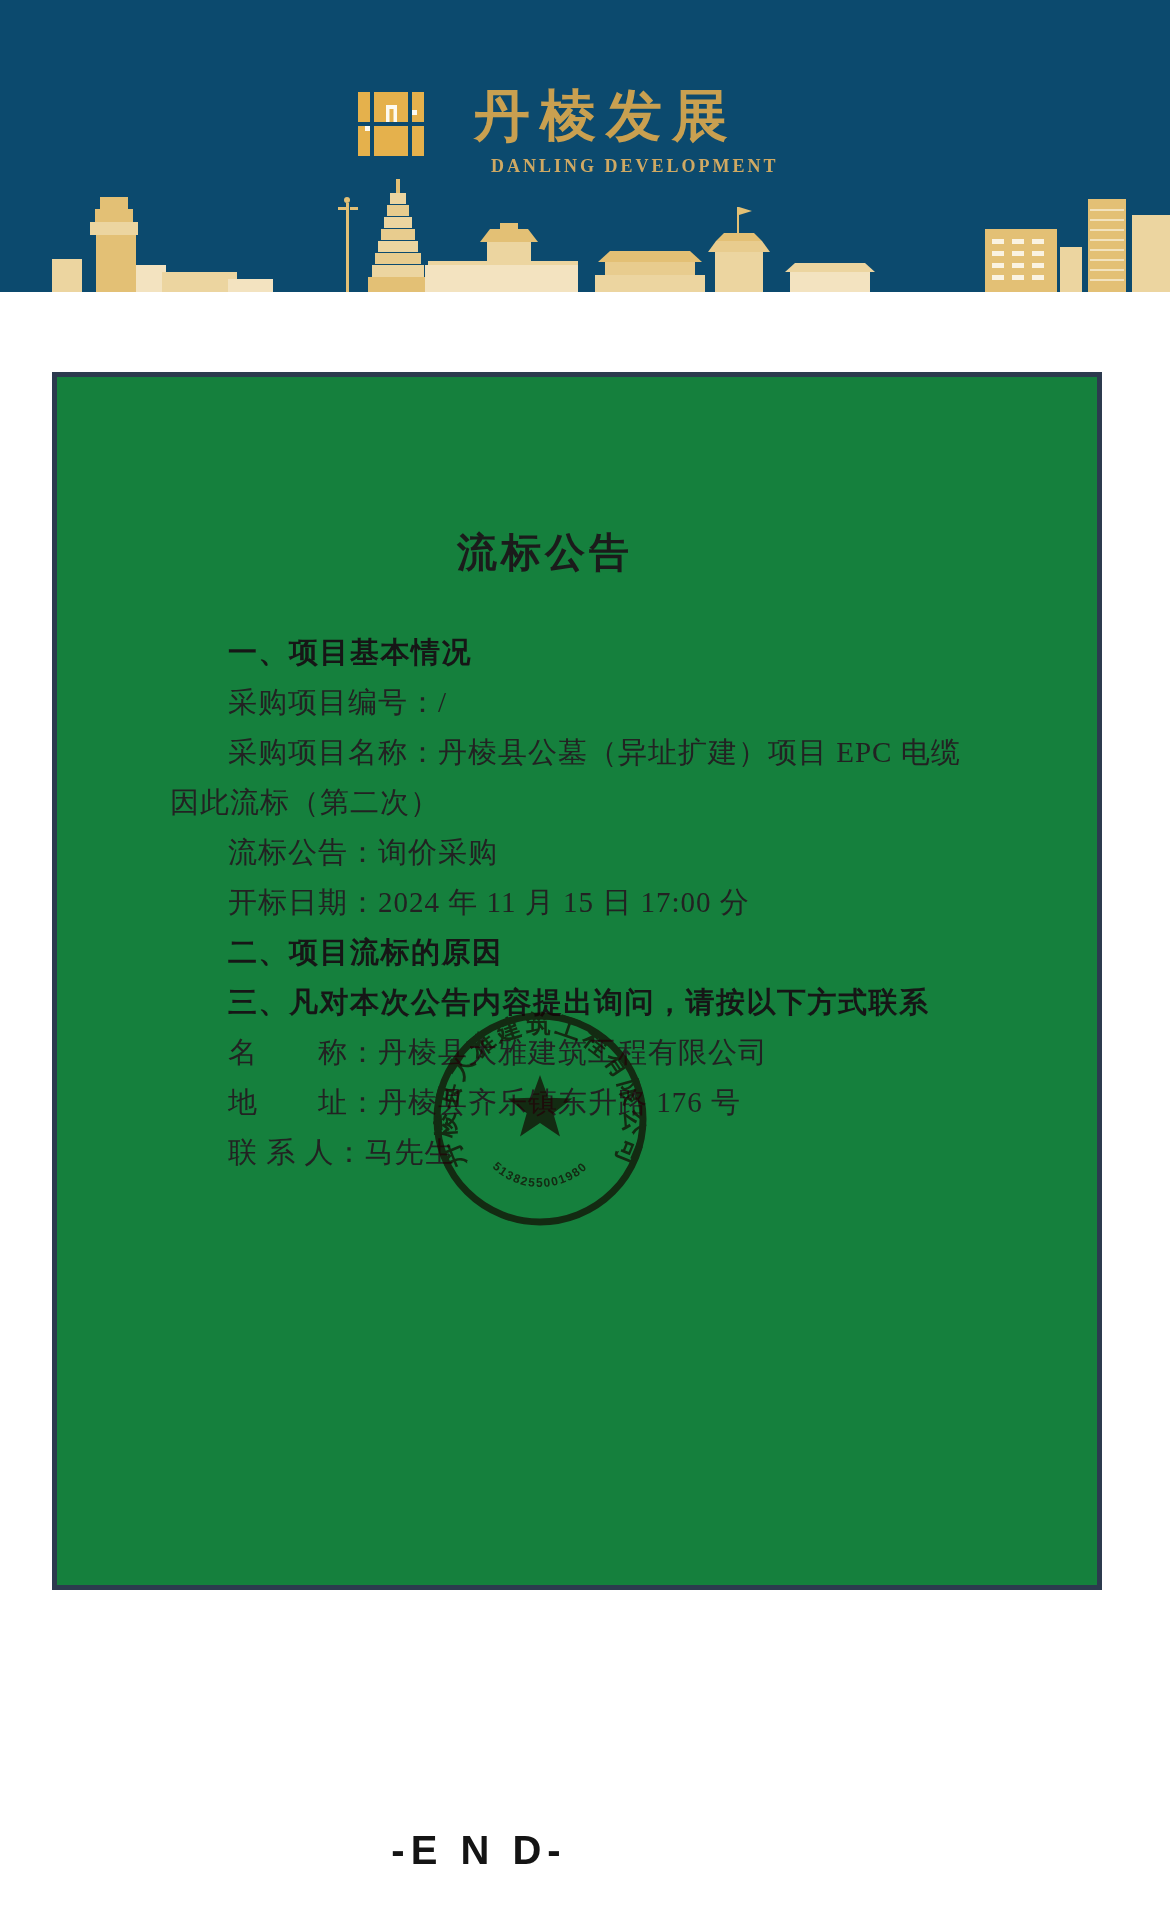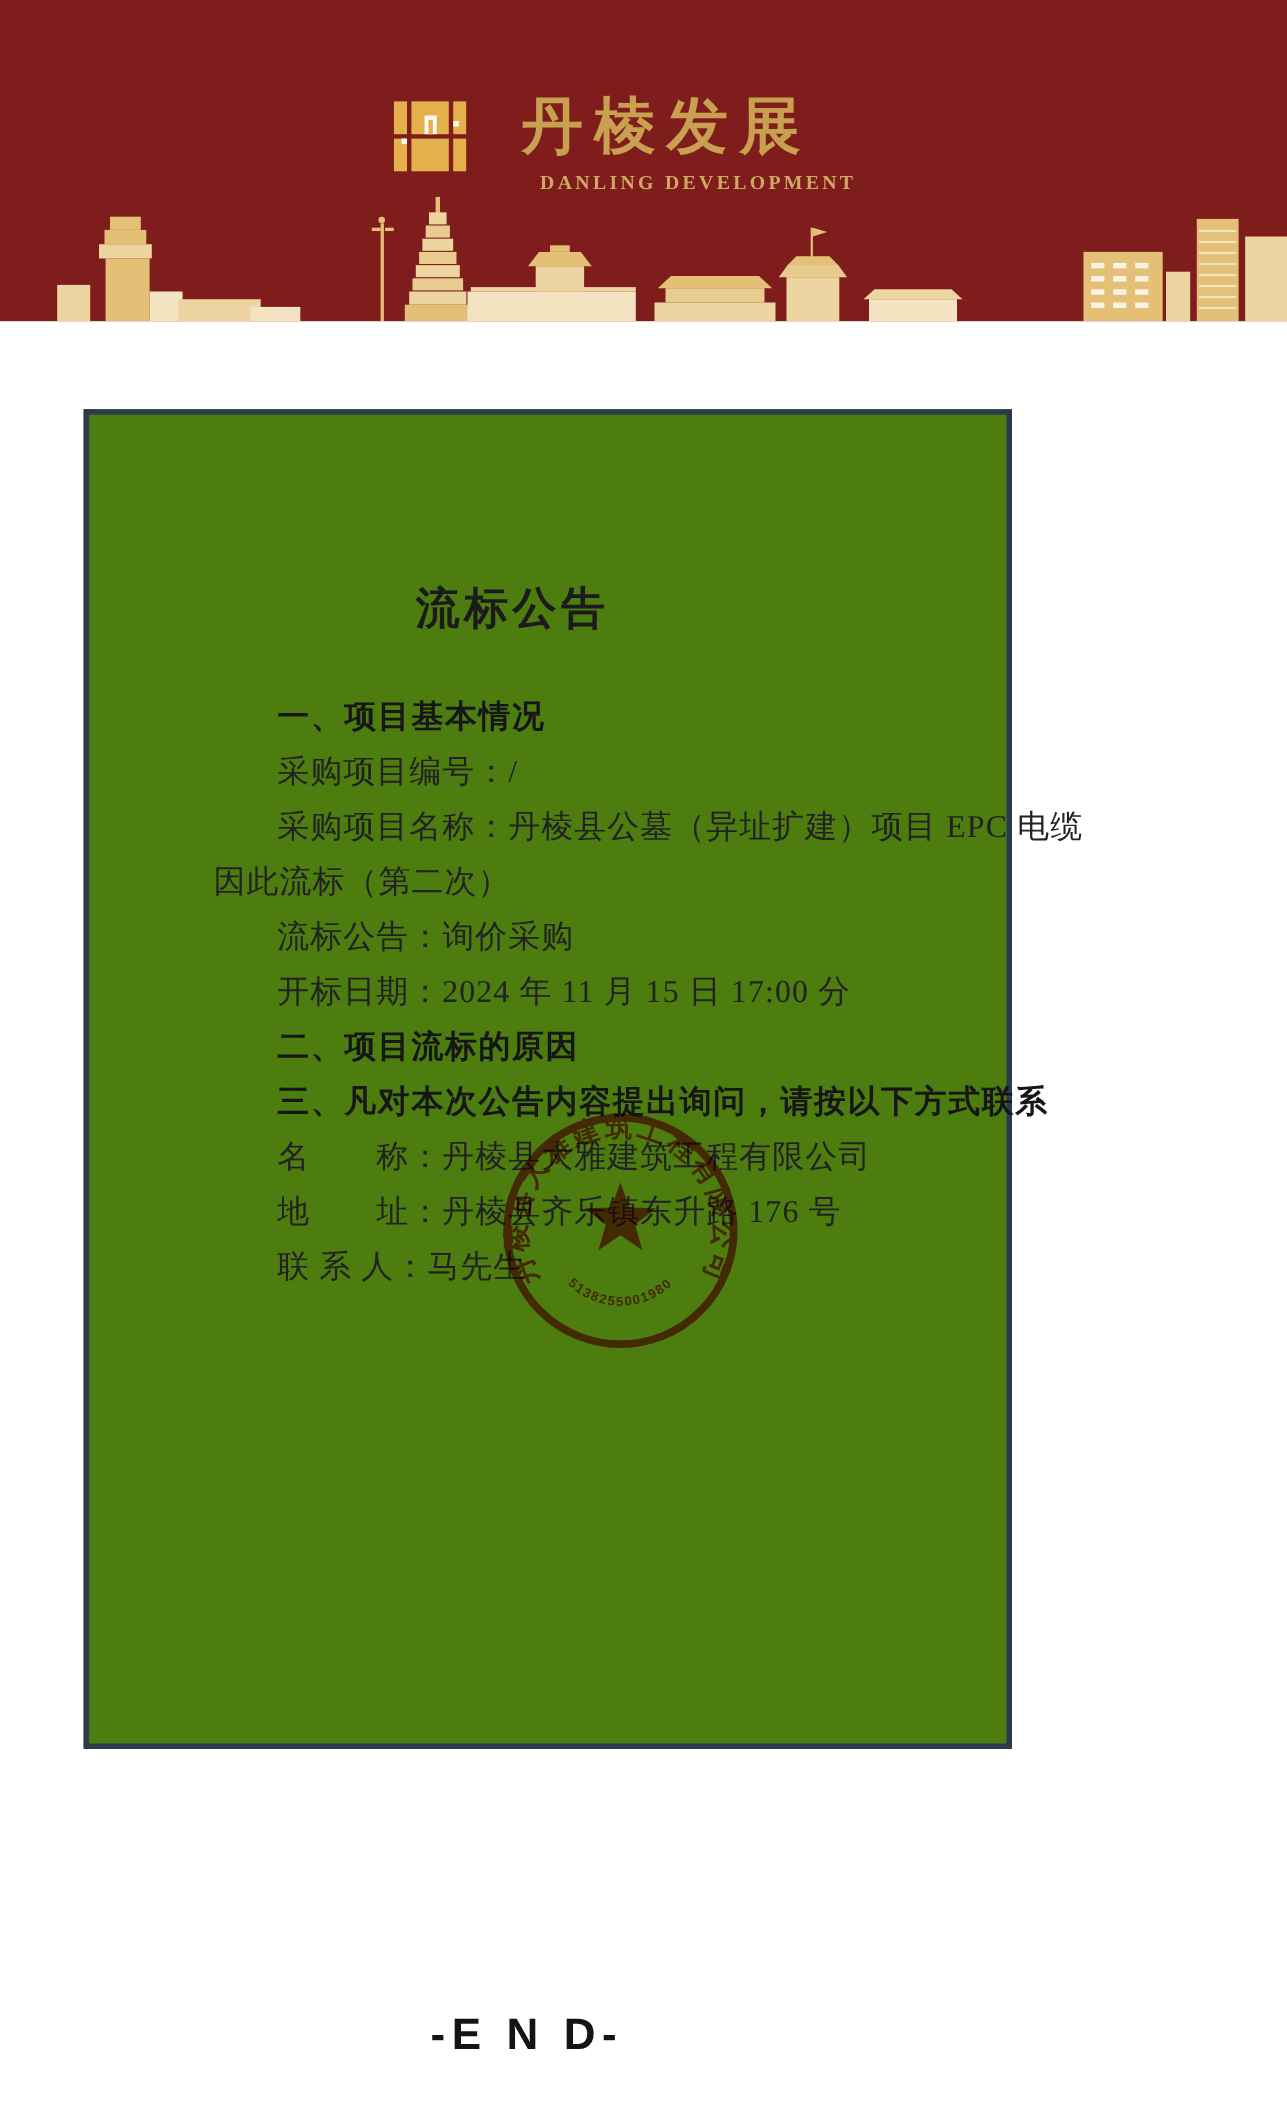--- a/index.html
+++ b/index.html
@@ -1,28 +1,28 @@
 <!DOCTYPE html>
 <html><head>
 <meta charset="utf-8">
 <style>
   html,body{margin:0;padding:0;background:#ffffff;}
   .page{position:relative;width:1170px;height:1913px;background:#ffffff;overflow:hidden;
         font-family:"Liberation Serif","DejaVu Serif",serif;}
   
-  .header{position:absolute;left:0;top:0;width:1170px;height:292px;background:#7f1d1d;}
+  .header{position:absolute;left:0;top:0;width:1170px;height:292px;background:#0c4a6e;}
   .logo{position:absolute;left:358px;top:92px;width:66px;height:64px;}
   .brand-cn{position:absolute;left:474px;top:84px;font-size:56px;letter-spacing:10px;
             color:#c9a050;font-weight:600;line-height:64px;white-space:nowrap;}
   .brand-en{position:absolute;left:491px;top:156px;font-size:18px;letter-spacing:3px;
             color:#cfa963;font-weight:600;white-space:nowrap;font-family:"Liberation Serif",serif;}
   .skyline{position:absolute;left:0;bottom:0;width:1170px;height:125px;display:block;}
   
-  .docbox{position:absolute;left:76px;top:372px;width:844px;height:1218px;
-          border:5px solid #2c3a4e;background:#4d7c0f;box-sizing:border-box;}
+  .docbox{position:absolute;left:52px;top:372px;width:1050px;height:1218px;
+          border:5px solid #2c3a4e;background:#15803d;box-sizing:border-box;}
   .doc-title{position:absolute;left:0;top:148px;width:100%;text-align:center;
              font-size:40px;font-weight:700;letter-spacing:4px;color:#1b1b1b;
              transform:translateX(-32px);font-family:"Liberation Serif","DejaVu Serif",serif;}
   .doc-lines{position:absolute;left:113px;top:250px;width:824px;}
   .ln{height:50px;line-height:50px;font-size:29px;color:#222;letter-spacing:1px;white-space:nowrap;}
   .ln.indent{text-indent:58px;}
   .ln.hd{font-family:"Liberation Sans","DejaVu Sans",sans-serif;font-weight:700;color:#161616;letter-spacing:1.5px;}
   
   .seal{position:absolute;left:368px;top:627px;width:230px;height:230px;
         mix-blend-mode:multiply;opacity:.85;}

